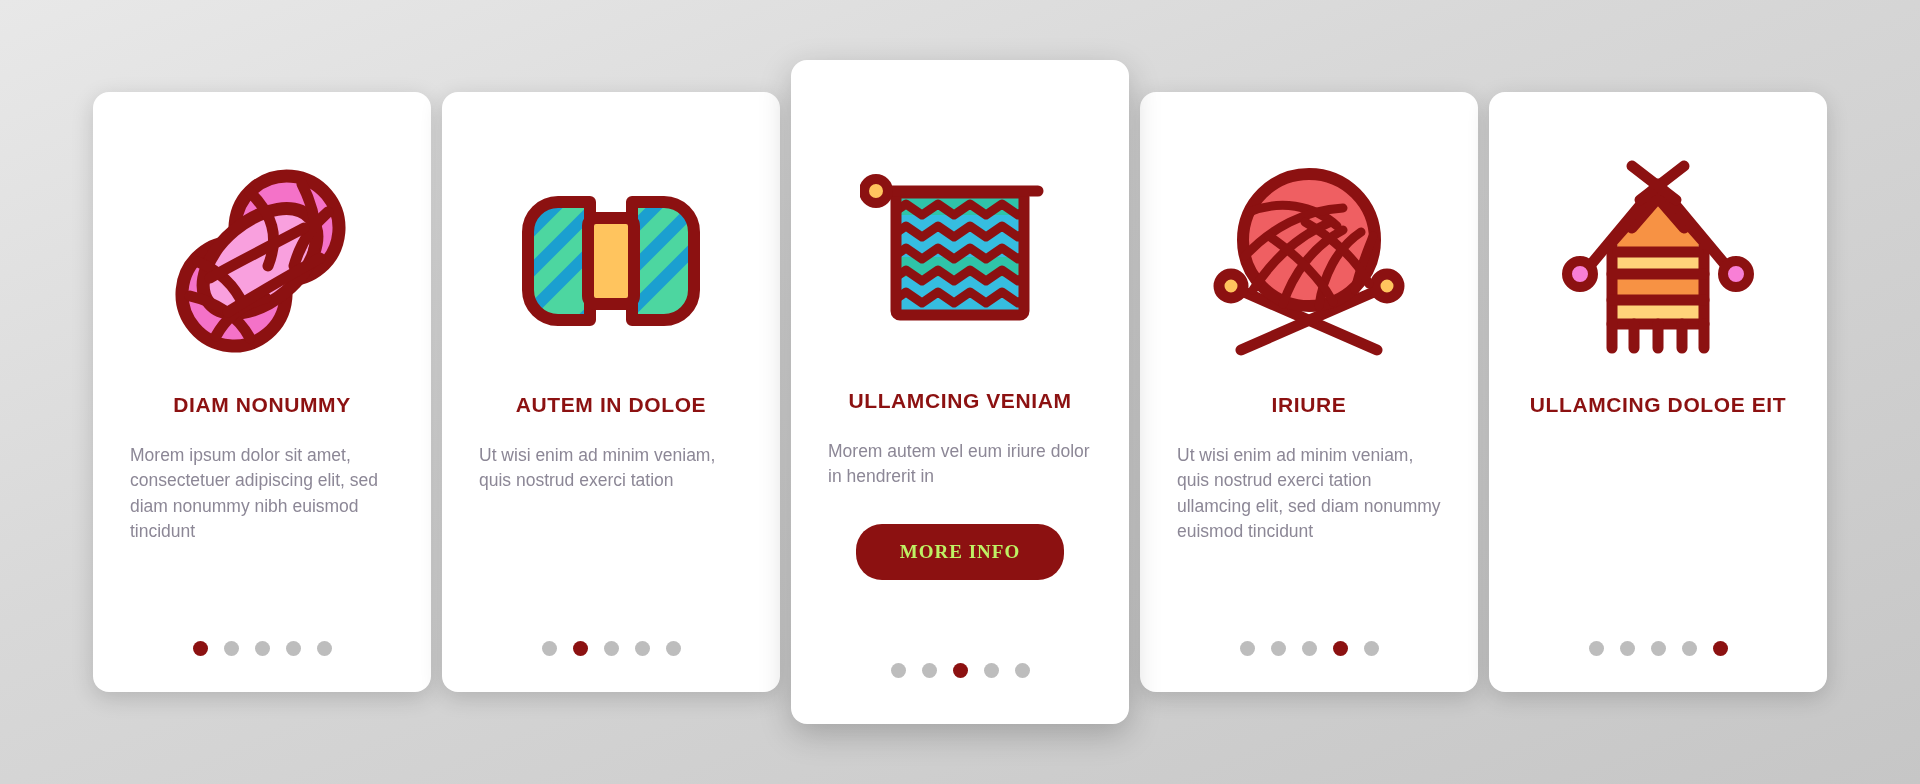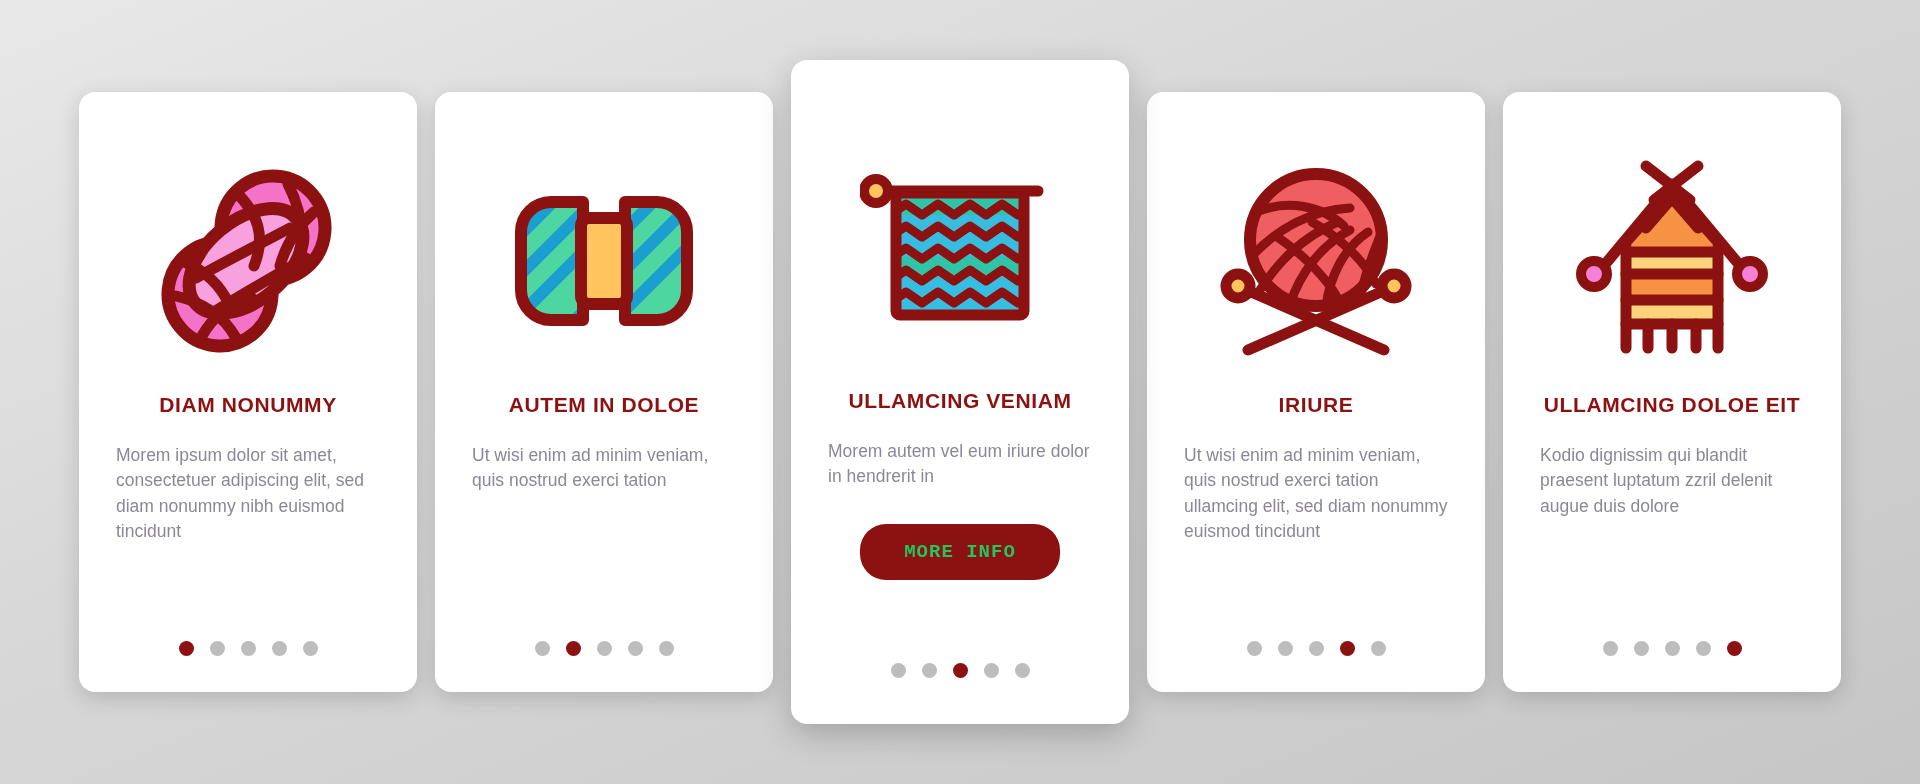--- a/index.html
+++ b/index.html
@@ -16,21 +16,21 @@
     position: absolute;
     inset: 0;
     display: flex;
     align-items: center;
     justify-content: center;
   }
   .cards {
     display: flex;
     align-items: center;
     justify-content: center;
-    gap: 18px;
+    gap: 11px;
   }
   .card {
     width: 338px;
     background: #ffffff;
     border-radius: 16px;
     box-shadow: 0 6px 22px rgba(0,0,0,0.16);
     display: flex;
     flex-direction: column;
     align-items: center;
     position: relative;
@@ -67,24 +67,24 @@
     color: #8c8796;
     font-size: 17.5px;
     line-height: 1.44;
     text-align: left;
     margin-top: 26px;
     max-width: 264px;
   }
   .more-info {
     margin-top: 34px;
     background: #8c1111;
-    color: #22c55e;
+    color: #bef264;
     border: none;
     border-radius: 26px;
-    font-family: Liberation Mono, monospace;
+    font-family: Liberation Serif, serif;
     font-weight: bold;
     font-size: 19px;
     letter-spacing: 1px;
     padding: 17px 44px;
     cursor: pointer;
   }
   .dots {
     position: absolute;
     bottom: 36px;
     left: 0; right: 0;
@@ -275,21 +275,20 @@
             <path d="M64 168 L64 192 M86 168 L86 192 M110 168 L110 192 M134 168 L134 192 M156 168 L156 192"></path>
             <path d="M40 112 L110 28 L180 112"></path>
             <path d="M92 44 L136 10"></path>
             <path d="M128 44 L84 10"></path>
           </g>
           <circle cx="32" cy="118" r="13" fill="#f87fd6" stroke="#8c1111" stroke-width="10"></circle>
           <circle cx="188" cy="118" r="13" fill="#f87fd6" stroke="#8c1111" stroke-width="10"></circle>
         </svg>
       </div>
       <div class="card-title">ULLAMCING DOLOE EIT</div>
-      <div class="card-body">Kodio dignissim qui blandit praesent luptatum zzril delenit augue duis dolore</div>
       <div class="dots">
         <span class="dot"></span>
         <span class="dot"></span>
         <span class="dot"></span>
         <span class="dot"></span>
         <span class="dot active"></span>
       </div>
     </div>
 
   </div>

